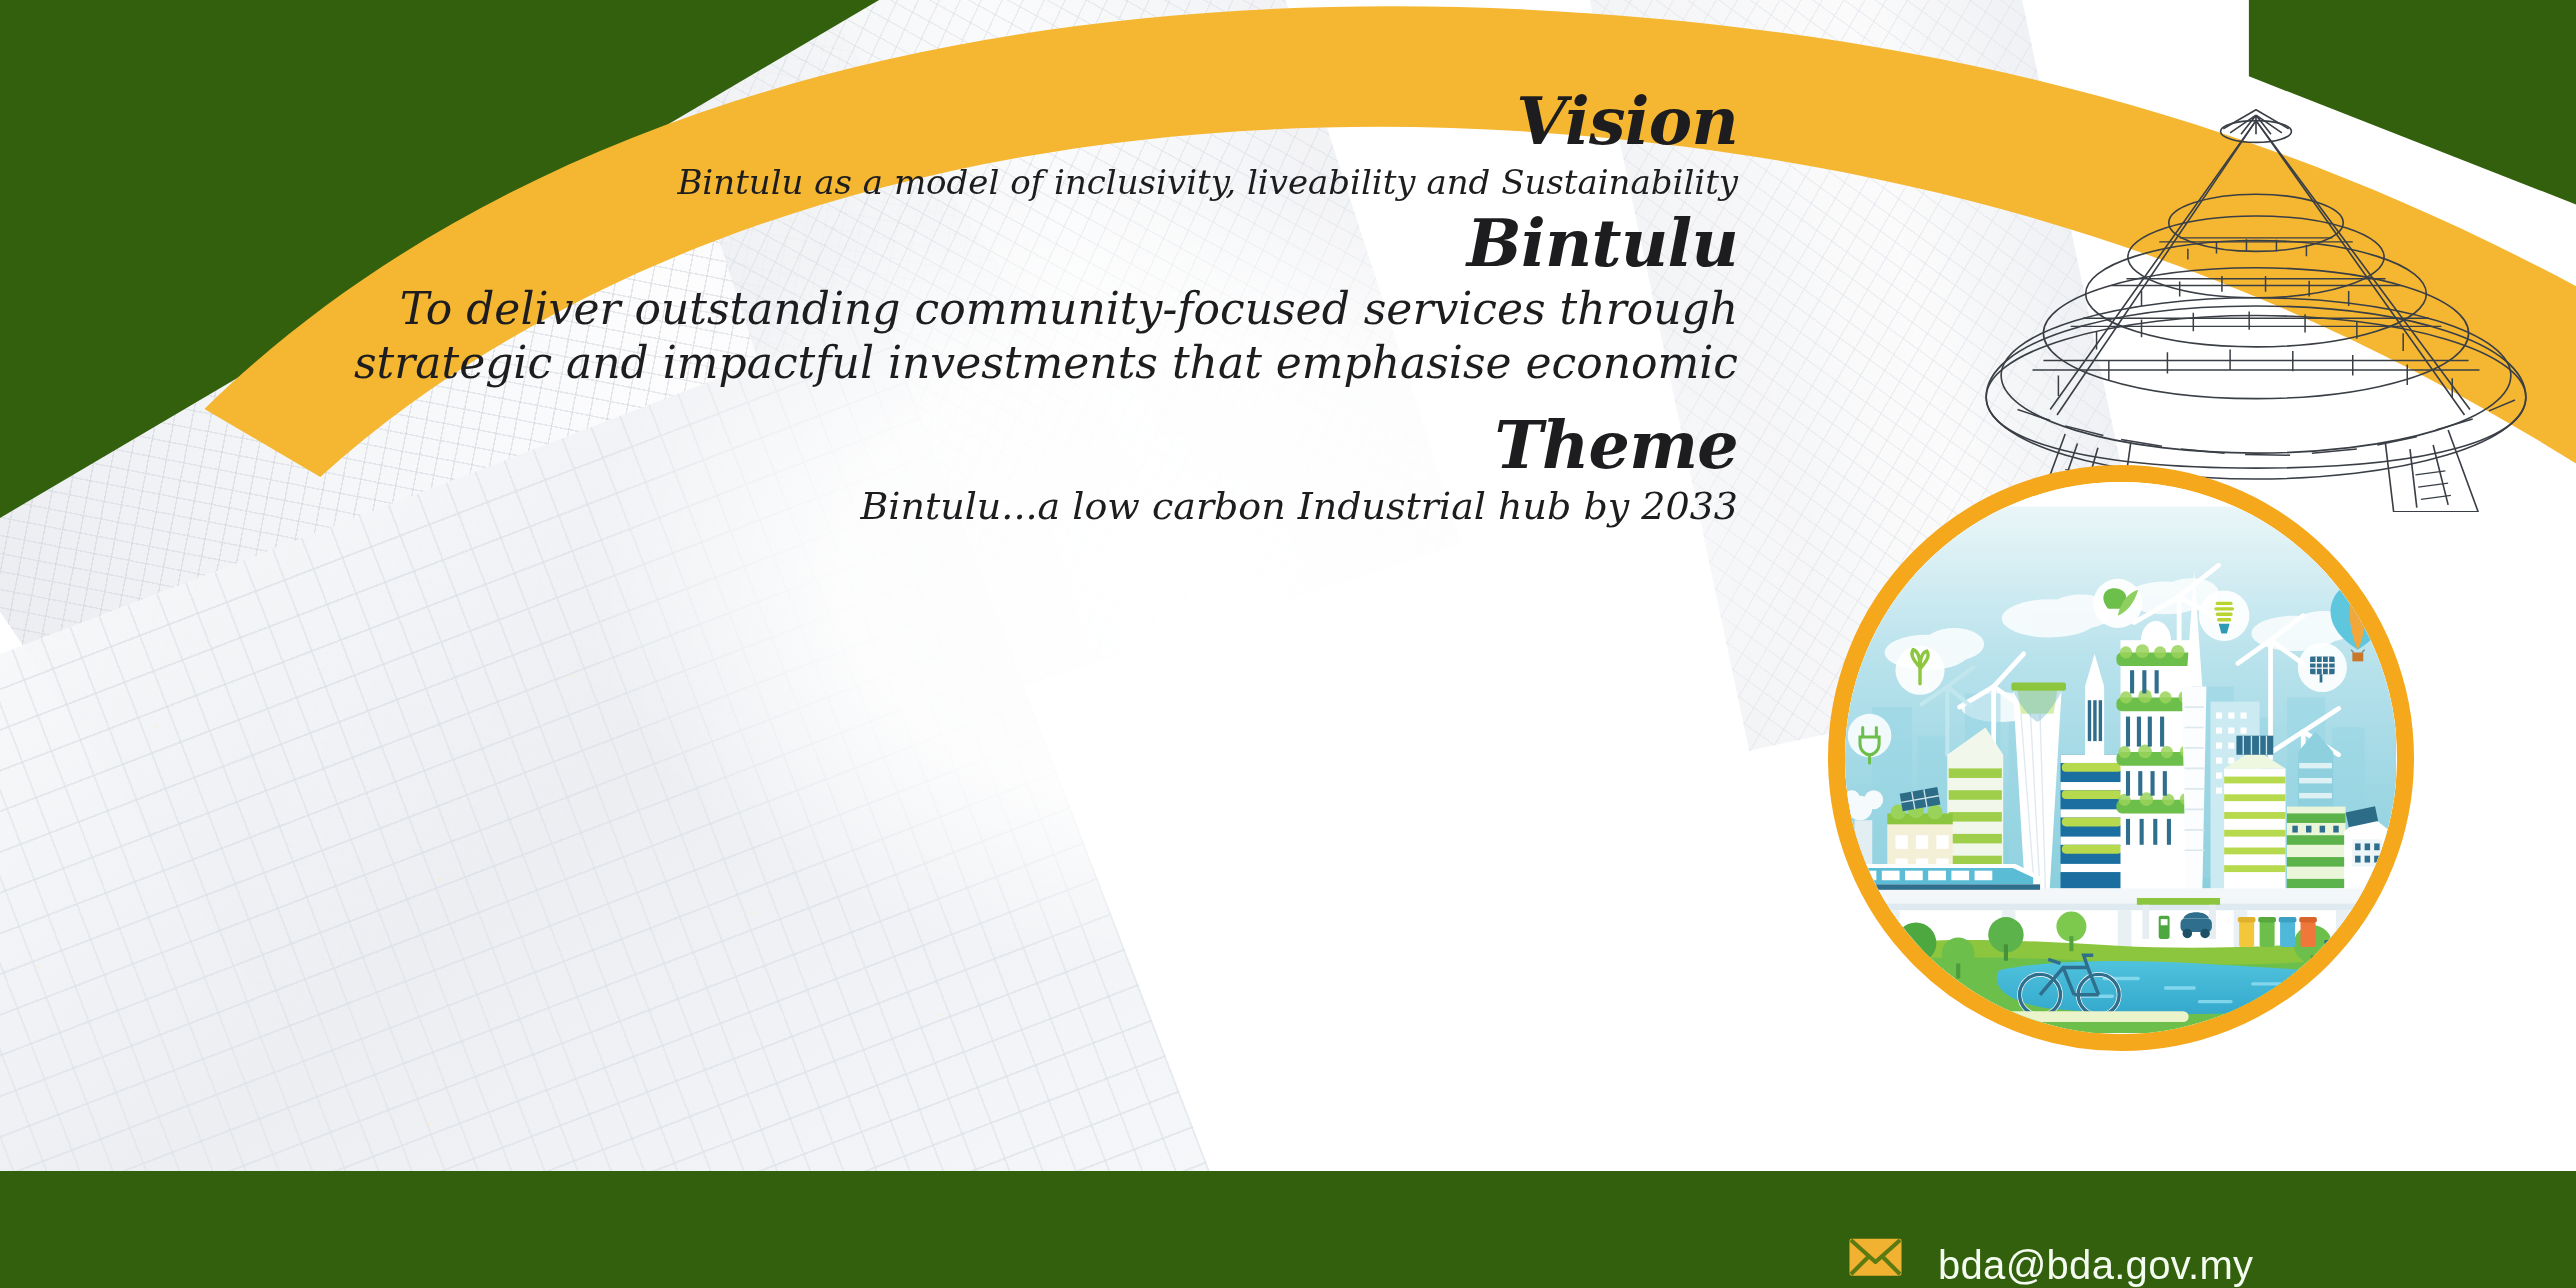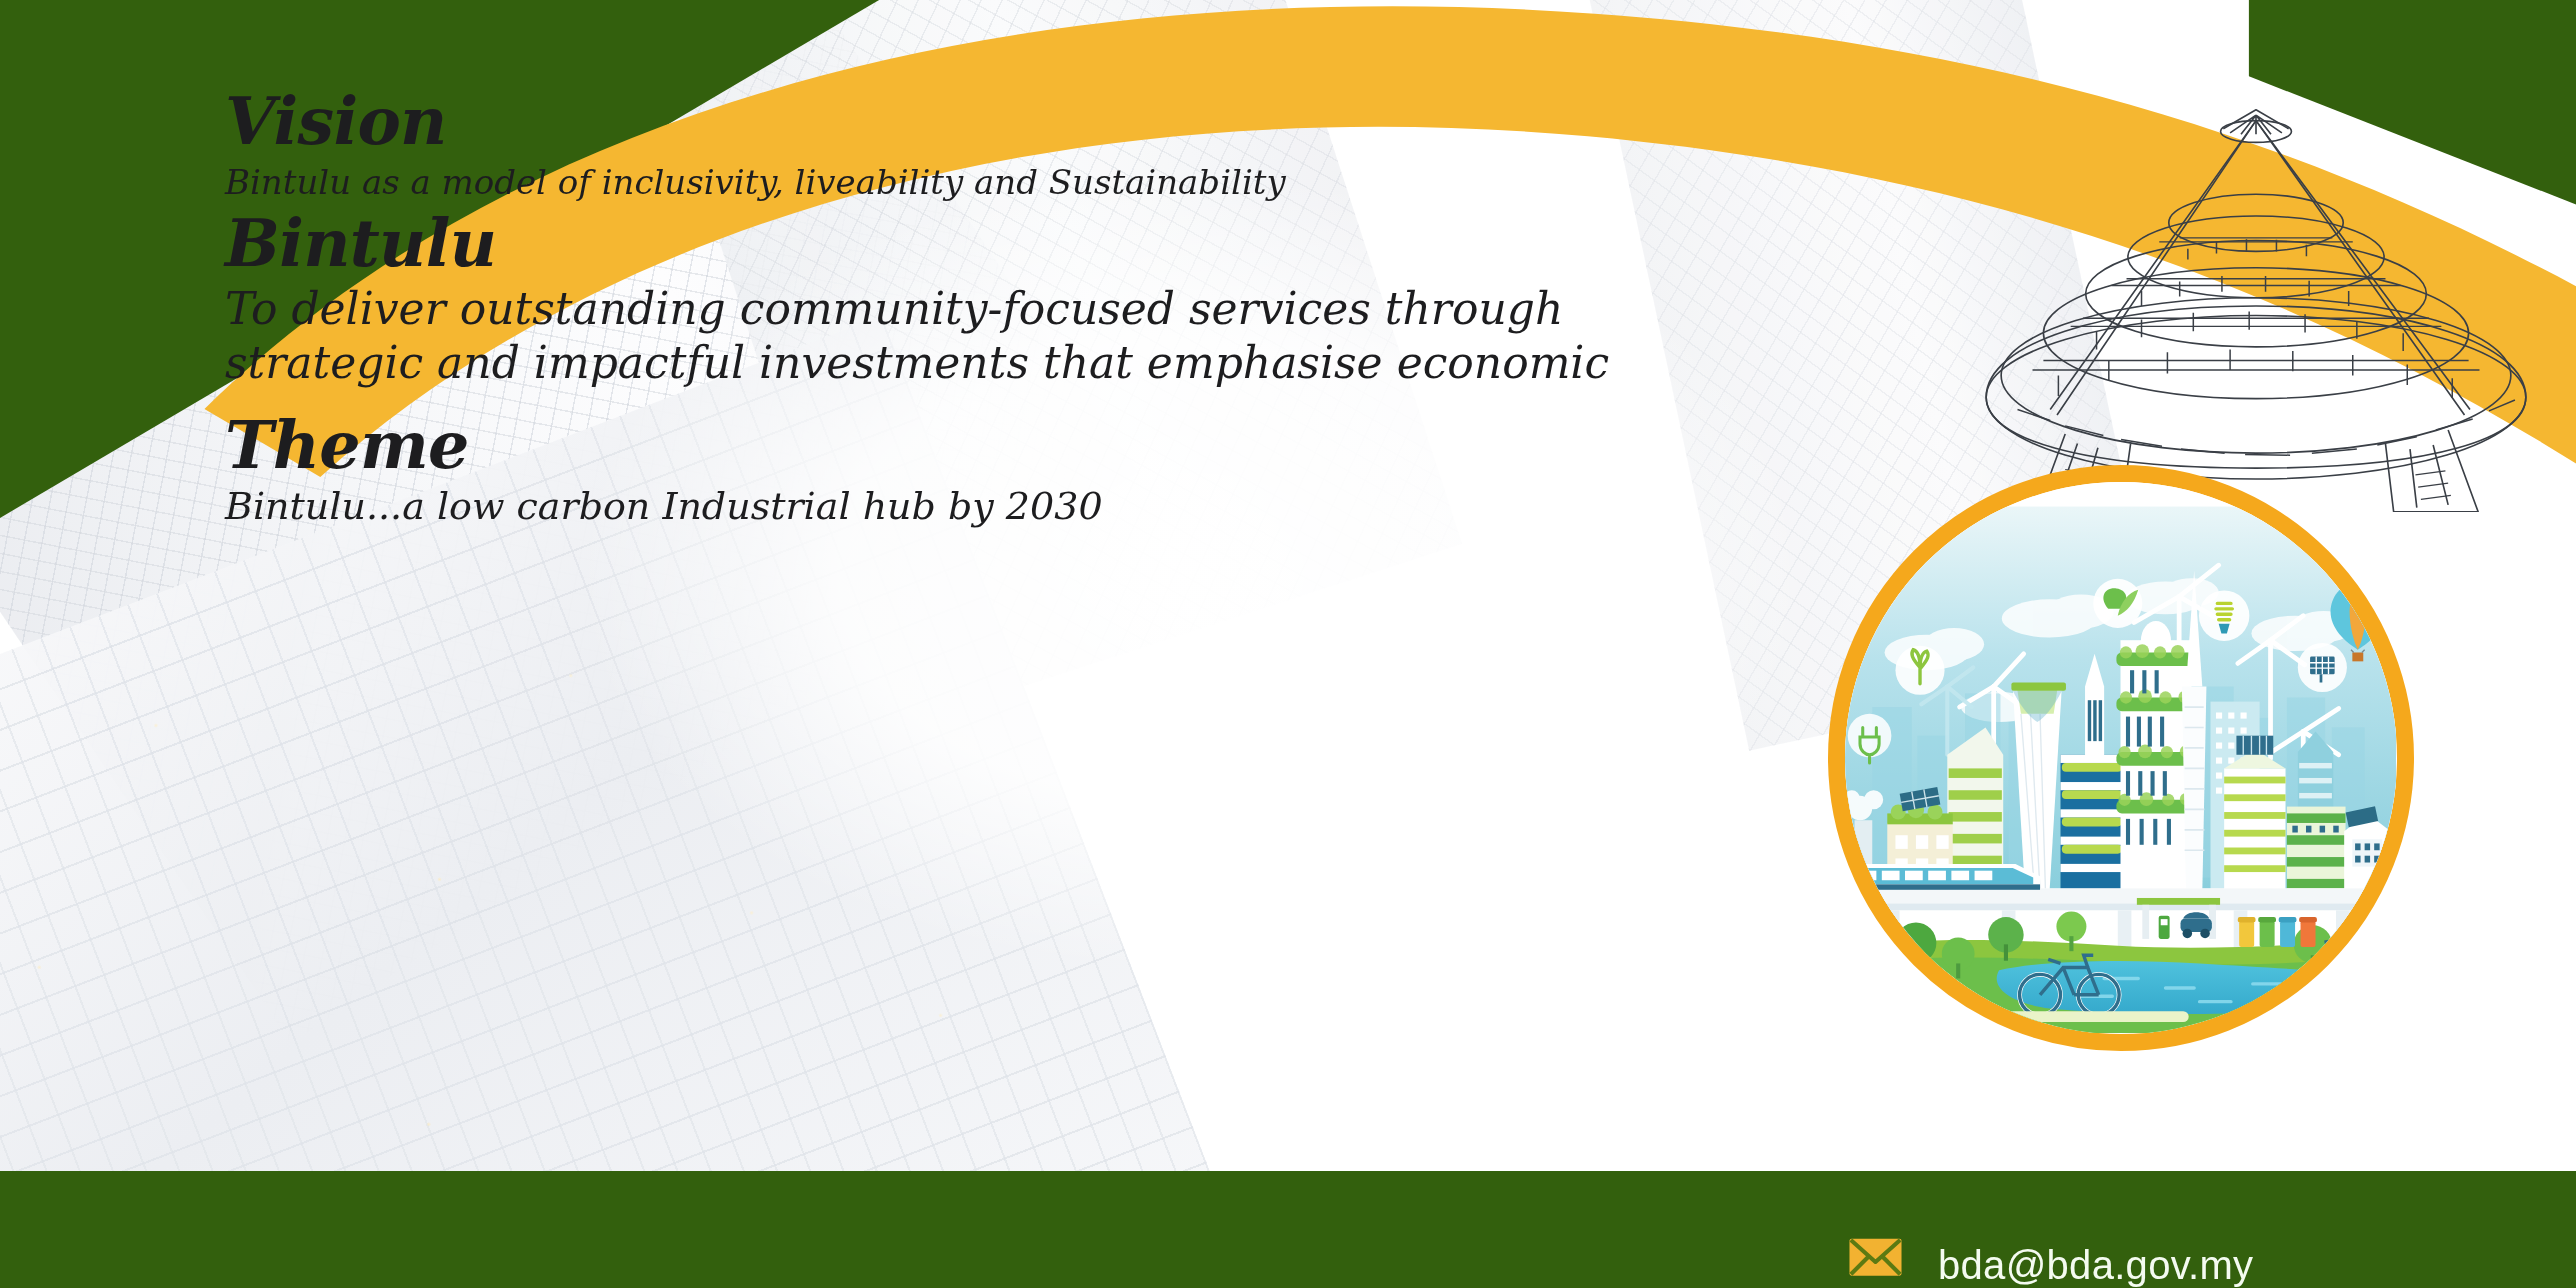--- a/index.html
+++ b/index.html
@@ -86,21 +86,21 @@
 
   
   #eco-circle{
     position:absolute;left:1828px;top:465px;width:586px;height:586px;
     border-radius:50%;border:17.7px solid #f5a81c;background:#ffffff;
     box-sizing:border-box;overflow:hidden;
   }
   #eco-inner{position:absolute;left:0;top:0;width:551px;height:551px;}
 
   
-  #content{position:absolute;left:225px;top:89px;width:1513px;text-align:left;}
+  #content{position:absolute;left:225px;top:89px;width:1513px;text-align:right;}
   .heading{
     font-family:"DejaVu Serif",serif;font-style:italic;font-weight:bold;
     color:#1d1d1f;letter-spacing:-0.7px;line-height:1;
   }
   .body-line{
     font-family:"DejaVu Serif",serif;font-style:italic;font-weight:500;
     color:#1d1d1f;line-height:1.22;white-space:nowrap;
   }
   #vision-heading{font-size:65px;margin:0 0 8.2px 0;}
   #vision-text{font-size:34px;margin:0 0 7px 0;}
@@ -604,21 +604,21 @@
   <div id="content">
 
     <div class="heading" id="vision-heading">Vision</div>
     <div class="body-line" id="vision-text">Bintulu as a model of inclusivity, liveability and Sustainability</div>
 
     <div class="heading" id="mission-heading">Bintulu</div>
     <div class="body-line mission-line">To deliver outstanding community-focused services through</div>
     <div class="body-line mission-line">strategic and impactful investments that emphasise economic</div>
 
     <div class="heading" id="theme-heading">Theme</div>
-    <div class="body-line" id="theme-text">Bintulu...a low carbon Industrial hub by 2030</div>
+    <div class="body-line" id="theme-text">Bintulu...a low carbon Industrial hub by 2033</div>
   </div>
 
   <div id="footer">
 
 
     <div class="foot-group" id="foot-mail">
       <svg class="foot-icon" viewBox="0 0 92 92">
         <rect x="8" y="20" width="76" height="54" rx="3" fill="#f2b231"></rect>
         <g fill="none" stroke="#5c7a12" stroke-width="6" stroke-linejoin="round">
           <path d="M10,22 L46,54 L82,22"></path>

